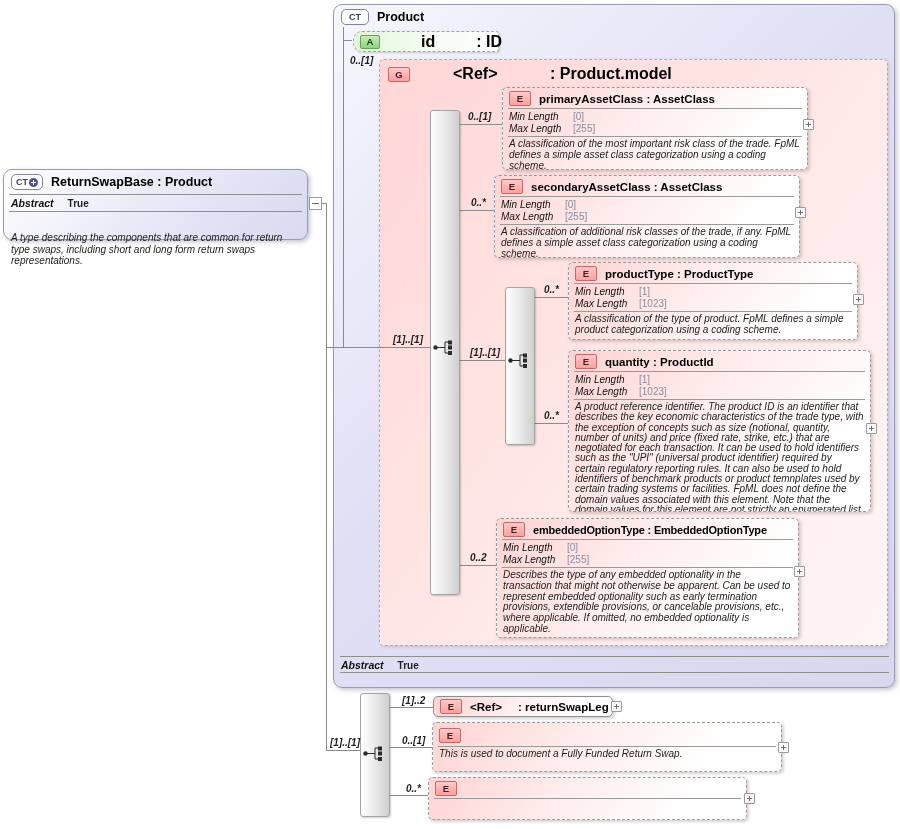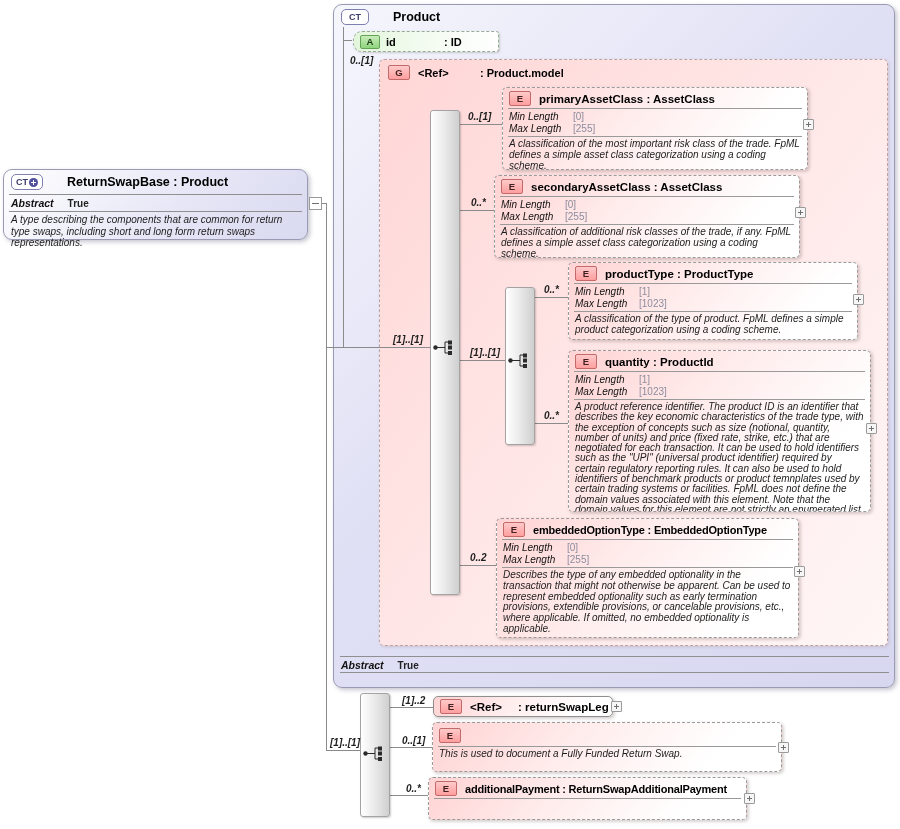--- a/index.html
+++ b/index.html
@@ -5,48 +5,48 @@
   html,body{margin:0;padding:0;background:#ffffff;}
   .canvas{position:relative;width:900px;height:829px;overflow:hidden;
     font-family:"Liberation Sans","DejaVu Sans",sans-serif;color:#000;}
   .abs{position:absolute;}
   .line{position:absolute;background:#8b8b8b;}
   
   .ct-box{position:absolute;border:1px solid #9a9ab4;border-radius:9px;
     box-shadow:2px 2px 4px rgba(90,90,120,.35);box-sizing:border-box;}
   .ct-base{background:linear-gradient(135deg,#ffffff 0%,#e7e7f7 55%,#d9d9f0 100%);}
   .ct-product{background:linear-gradient(135deg,#f6f6fd 0%,#e0e0f5 45%,#d7d7f0 100%);}
-  .ct-title-row{position:absolute;display:flex;align-items:center;gap:24px;justify-content:space-between;}
+  .ct-title-row{position:absolute;display:flex;align-items:center;gap:8px;justify-content:space-between;}
   .ct-icon{display:inline-flex;align-items:center;justify-content:center;gap:1px;
     width:26px;height:14px;background:#fff;border:1px solid #8080b0;border-radius:5px;
     font-size:9px;font-weight:bold;color:#3d3d6b;}
   .ct-icon-plus{width:30px;}
   .plus-circle{width:9px;height:9px;border-radius:50%;
     background:linear-gradient(#fff,#fff) center/5px 1px no-repeat,
                linear-gradient(#fff,#fff) center/1px 5px no-repeat,#4f4f9e;}
   .ct-name{font-size:12.5px;font-weight:bold;}
   .sep{border-top:1px solid #8f8f8f;}
   .abstract-label{font-style:italic;font-size:10.5px;color:#111;font-weight:bold;}
   .abstract-value{font-size:10px;font-weight:bold;color:#222;}
-  .desc{font-style:italic;font-size:10px;line-height:11.5px;color:#1c1c1c;}
+  .desc{font-style:italic;font-size:10px;line-height:11.5px;color:#1c1c1c;margin-top:18px;}
   
   .attr-box{position:absolute;border:1px dashed #9aa89a;border-radius:9px 3px 3px 9px;
     background:linear-gradient(100deg,#e2f6da 0%,#f2fbef 45%,#ffffff 100%);
     box-shadow:1px 1px 2px rgba(100,120,100,.3);display:flex;align-items:center;
     gap:6px;padding:0 6px;box-sizing:border-box;}
   .group-box{position:absolute;border:1px dashed #b5a5a5;border-radius:5px;
     background:linear-gradient(125deg,#ffd6d6 0%,#ffe9e9 55%,#fff6f6 100%);
     box-shadow:1px 1px 3px rgba(150,110,110,.25);box-sizing:border-box;}
   .letter-icon{display:inline-flex;align-items:center;justify-content:center;
     width:20px;height:13px;font-size:9.5px;font-weight:bold;color:#402020;
     border:1px solid #c06a6a;border-radius:2px;
     background:linear-gradient(180deg,#ffc9c9,#ff9f9f);flex:0 0 auto;}
   .letter-icon.green{border-color:#63a356;color:#1e3d18;
     background:linear-gradient(180deg,#c8ecba,#8fd47e);width:18px;height:12px;}
-  .hdr-name{font-size:11px;font-weight:bold;white-space:nowrap;}
+  .hdr-name{font-size:16px;font-weight:bold;white-space:nowrap;margin-left:35px;}
   .hdr-fixed{display:inline-block;width:54px;}
   
   .el-box{position:absolute;border:1px dashed #9a9a9a;border-radius:5px;
     background:linear-gradient(130deg,#ffd3d3 0%,#ffecec 40%,#ffffff 80%);
     box-shadow:1.5px 1.5px 3px rgba(130,110,110,.3);box-sizing:border-box;overflow:hidden;}
   .el-box.solid{border-style:solid;border-color:#8f8f8f;}
   .el-title{display:flex;align-items:center;gap:8px;padding:3px 6px 2px 6px;height:15px;}
   .el-title .t{font-size:11.5px;font-weight:bold;white-space:nowrap;}
   .el-title .t.tight{font-size:11px;letter-spacing:-.2px;}
   .el-sep{border-top:1px solid #9a9a9a;margin:0 5px;}
@@ -320,21 +320,20 @@
     </div>
     <div class="el-sep"></div>
     <div class="el-desc">This is used to document a Fully Funded Return Swap.</div>
   </div>
 
   <div class="el-box" style="left:428px;top:777px;width:319px;height:43px;">
     <div class="el-title" style="height:15px;padding-top:3px;">
       <span class="letter-icon">
           <span>E</span>
         </span>
-      <span class="t tight"><span>additionalPayment</span> <span>: ReturnSwapAdditionalPayment</span></span>
     </div>
     <div class="el-sep"></div>
   </div>
 
   <div class="plus" style="left:803px;top:119px;"></div>
   <div class="plus" style="left:795px;top:207px;"></div>
   <div class="plus" style="left:853px;top:294px;"></div>
   <div class="plus" style="left:866px;top:423px;"></div>
   <div class="plus" style="left:794px;top:566px;"></div>
   <div class="plus" style="left:611px;top:701px;"></div>

